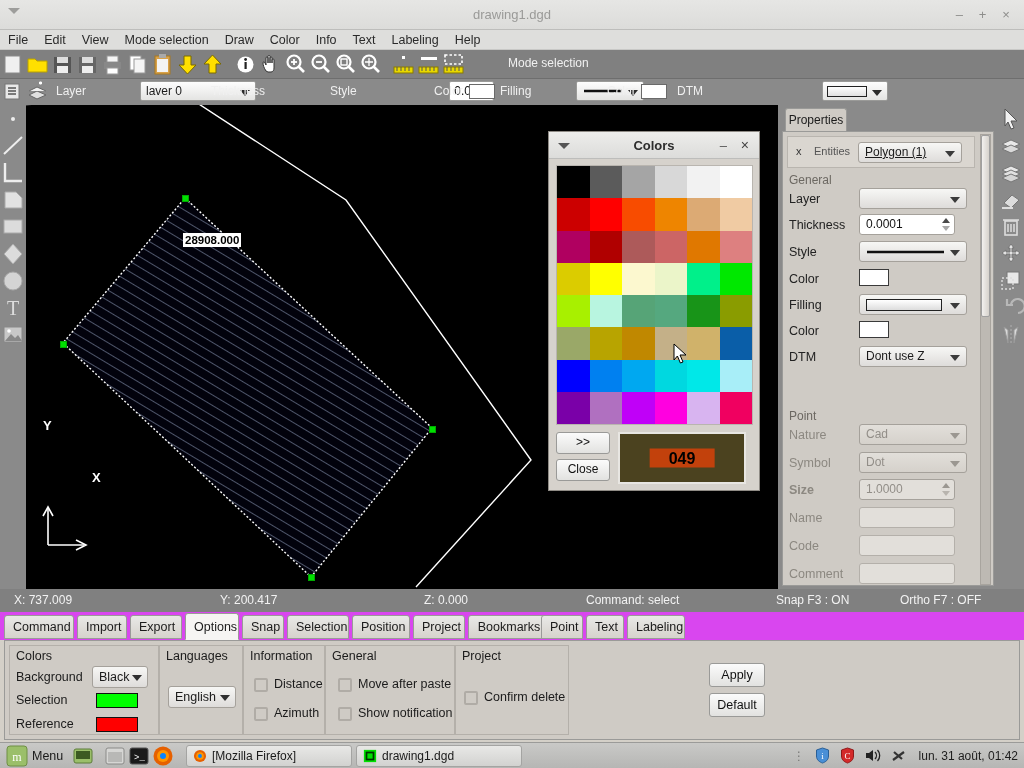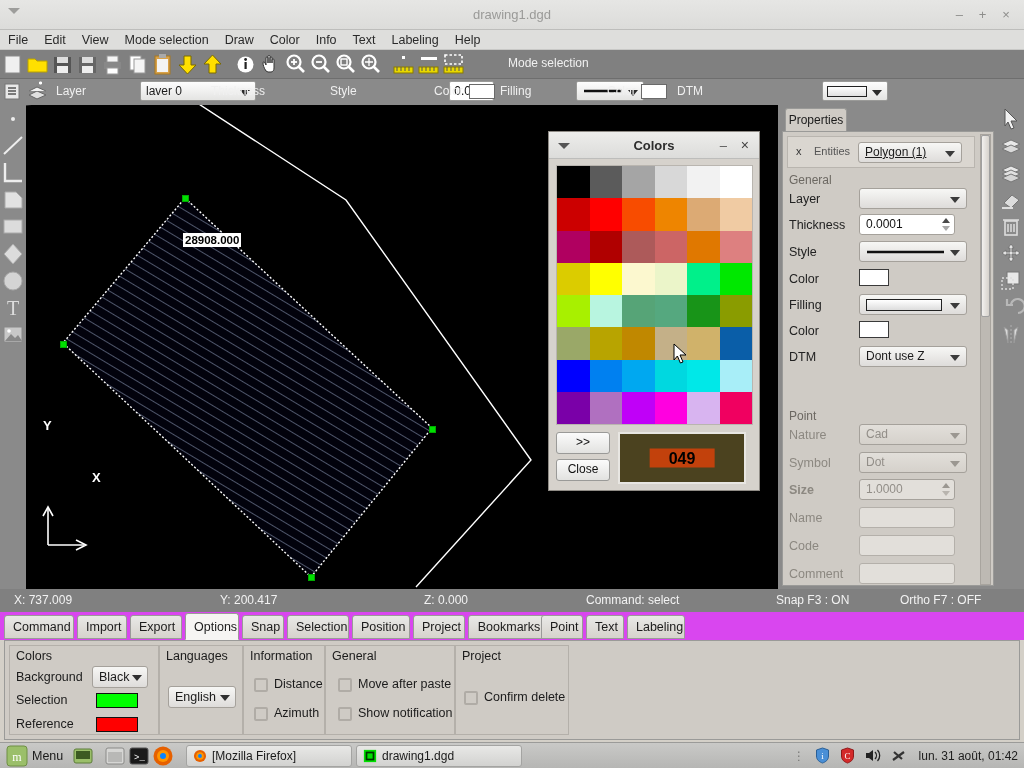--- a/index.html
+++ b/index.html
@@ -789,20 +789,24 @@
       <span class="orow-lbl" style="left:32px; top:60px;">Show notification</span>
     </div>
 
     <div class="grp" style="left:450px; width:114px;">
       <span class="gt">Project</span>
       <div class="cbox" style="left:8px; top:45px;"></div>
       <span class="orow-lbl" style="left:28px; top:44px;">Confirm delete</span>
     </div>
 
 
+    <div class="grp" style="left:692px; width:98px; border:none;">
+      <div class="obtn" style="left:12px; top:18px;">Apply</div>
+      <div class="obtn" style="left:12px; top:48px;">Default</div>
+    </div>
   </div>
 
   <div class="taskbar">
     <div class="tk" style="left:6px; width:22px;">
       <svg width="22" height="22" viewBox="0 0 22 22">
           <rect x="1" y="1" width="20" height="20" rx="3" fill="#9bbf6a" stroke="#6e8f45"></rect>
           <text x="11" y="16" font-size="12" fill="#fff" text-anchor="middle" font-family="Liberation Serif, serif">m</text>
         </svg>
     </div>
     <span class="tk" style="left:32px; line-height:22px; font-size:12.5px; color:#1a1a1a;">Menu</span>

